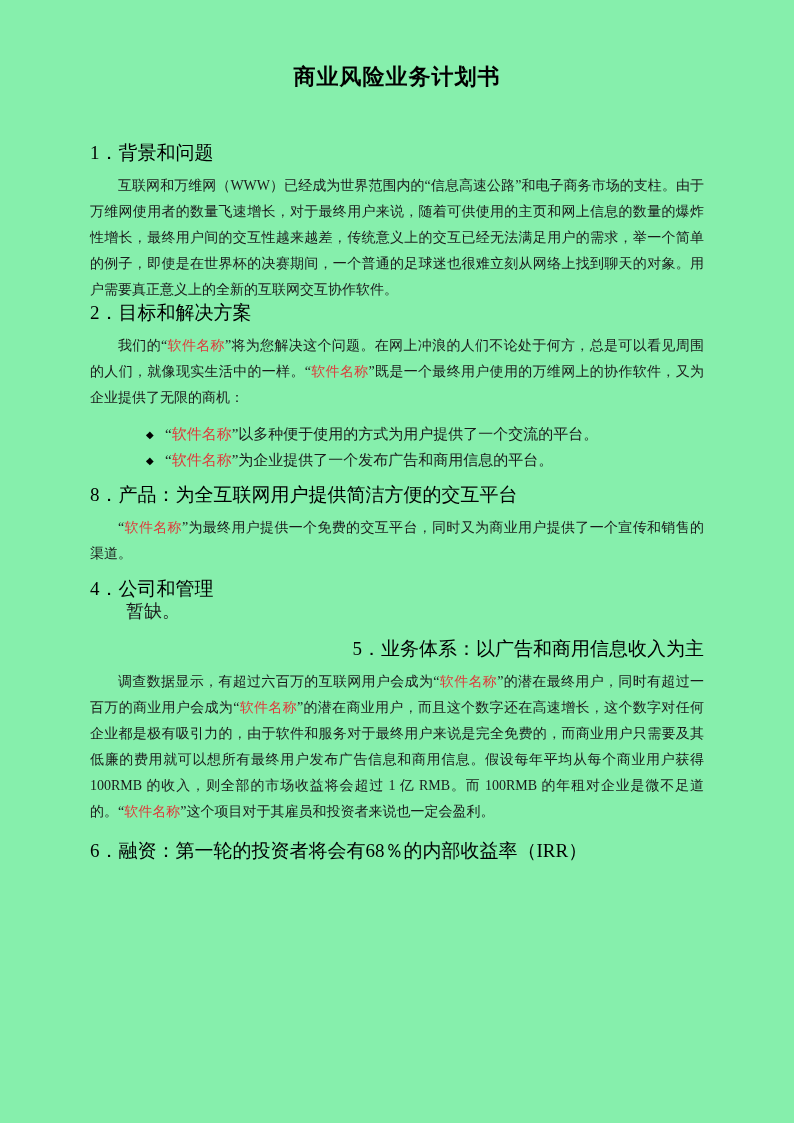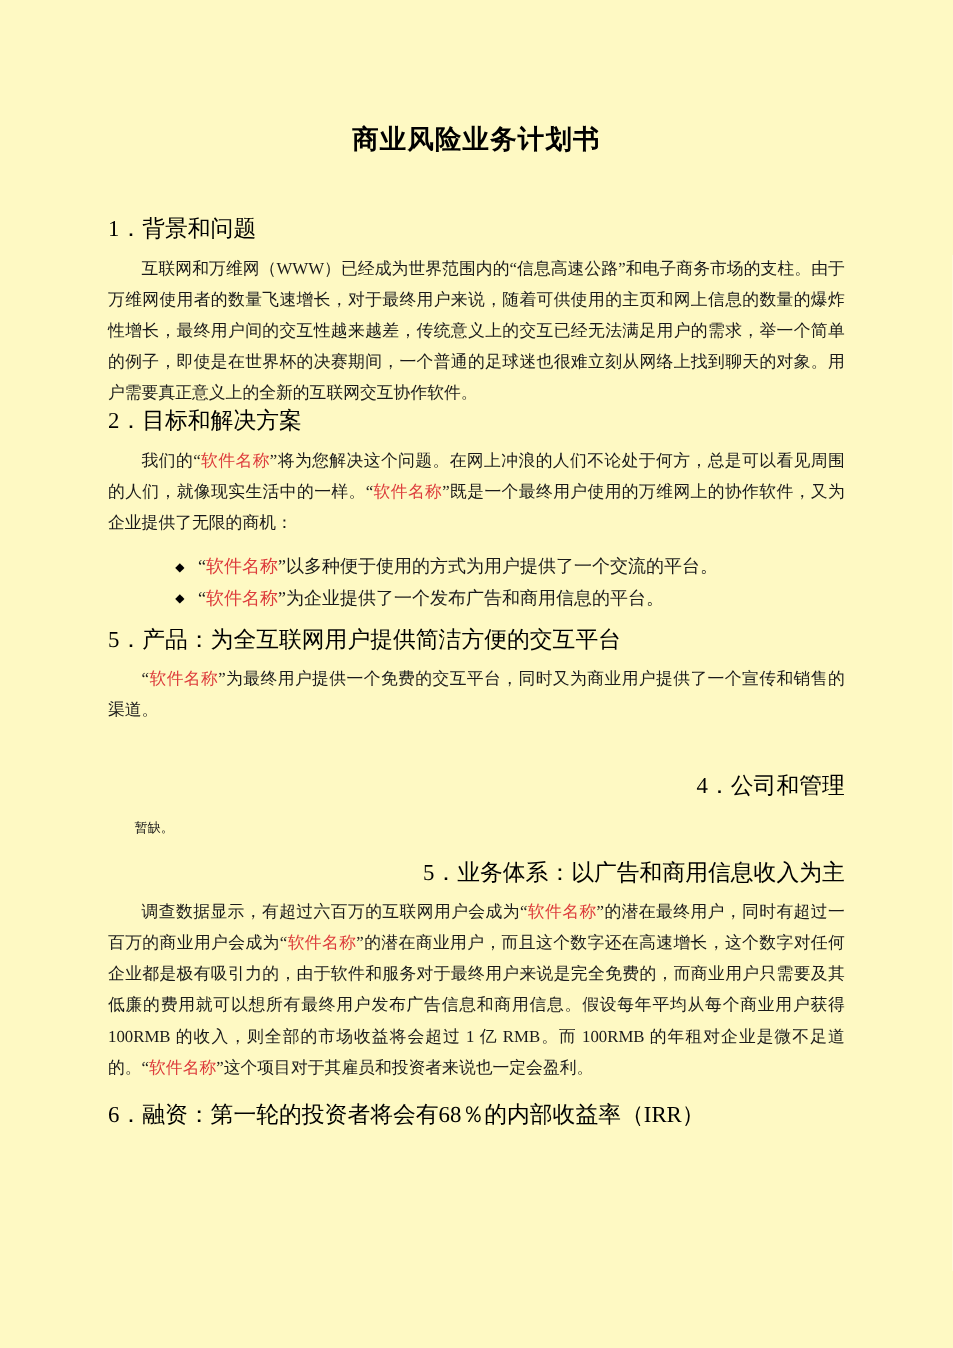--- a/index.html
+++ b/index.html
@@ -1,22 +1,22 @@
 <!DOCTYPE html>
 <html style="--accent-red: #dd3c3c; --text: #1a1a1a;"><head>
 <meta charset="utf-8">
 <style>
   * { margin: 0; padding: 0; box-sizing: border-box; }
   html, body { background: #ffffff; }
   .page {
     position: relative;
     width: 794px;
     height: 1123px;
-    background: #fef9c3;
-    padding: 103px 90px 0 90px;
+    background: #86efac;
+    padding: 64px 90px 0 90px;
     font-family: "Liberation Serif", "DejaVu Serif", serif;
     color: var(--text, #1a1a1a);
     overflow: hidden;
   }
   .doc-title {
     text-align: center;
     font-size: 22px;
     font-weight: bold;
     line-height: 26px;
     color: #000;
@@ -36,35 +36,35 @@
   }
   h3.sec-heading {
     font-size: 19px;
     font-weight: normal;
     line-height: 20px;
     color: #000;
   }
   .sec-1 h3 { margin-top: 53px; }
   .sec-2 h3 { }
   .sec-3 h3 { margin-top: 12px; }
-  .sec-4 h3 { margin-top: 40px; text-align: right; }
+  .sec-4 h3 { margin-top: 12px; }
   .sec-5 h3 { margin-top: 16px; text-align: right; }
   .sec-6 h3 { margin-top: 16px; }
   p.body {
     font-size: 14px;
     line-height: 26px;
     text-align: justify;
     text-indent: 2em;
     margin-top: 10px;
   }
   p.note {
-    font-size: 11px;
+    font-size: 18px;
     line-height: 24px;
     text-indent: 2em;
-    margin-top: 12px;
+    margin-top: 0;
   }
   ul.bullets {
     list-style: none;
     margin-top: 10px;
   }
   ul.bullets li {
     position: relative;
     font-size: 15px;
     line-height: 26px;
     padding-left: 75px;
@@ -94,21 +94,21 @@
   <section class="sec sec-2">
     <h3 class="sec-heading">2．目标和解决方案</h3>
     <p class="body"><span>我们的“</span><span class="t-red">软件名称</span><span>”将为您解决这个问题。在网上冲浪的人们不论处于何方，总是可以看见周围的人们，就像现实生活中的一样。“</span><span class="t-red">软件名称</span><span>”既是一个最终用户使用的万维网上的协作软件，又为企业提供了无限的商机：</span></p>
     <ul class="bullets">
       <li><span class="bullet-icon">◆</span><span>“</span><span class="t-red">软件名称</span><span>”以多种便于使用的方式为用户提供了一个交流的平台。</span></li>
       <li><span class="bullet-icon">◆</span><span>“</span><span class="t-red">软件名称</span><span>”为企业提供了一个发布广告和商用信息的平台。</span></li>
     </ul>
   </section>
 
   <section class="sec sec-3">
-    <h3 class="sec-heading">5．产品：为全互联网用户提供简洁方便的交互平台</h3>
+    <h3 class="sec-heading">8．产品：为全互联网用户提供简洁方便的交互平台</h3>
     <p class="body"><span>“</span><span class="t-red">软件名称</span><span>”为最终用户提供一个免费的交互平台，同时又为商业用户提供了一个宣传和销售的渠道。</span></p>
   </section>
 
   <section class="sec sec-4">
     <h3 class="sec-heading">4．公司和管理</h3>
     <p class="note">暂缺。</p>
   </section>
 
   <section class="sec sec-5">
     <h3 class="sec-heading">5．业务体系：以广告和商用信息收入为主</h3>

